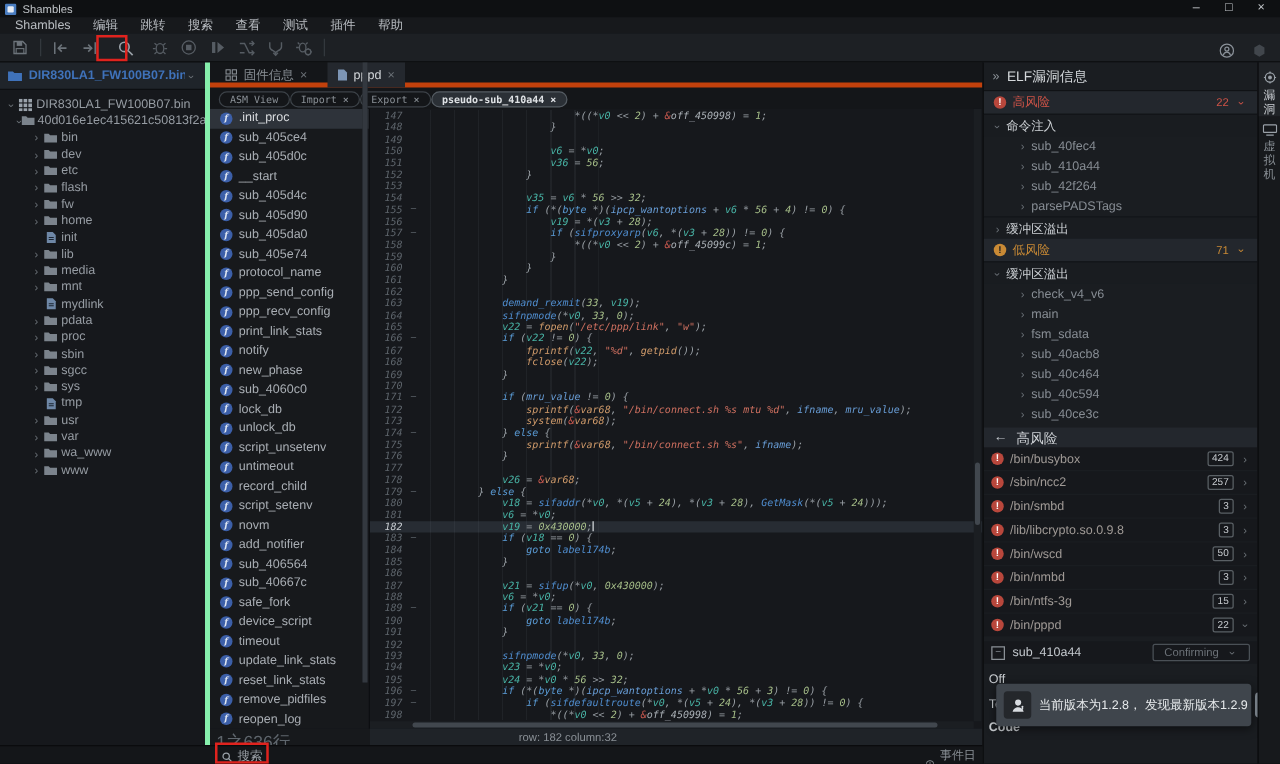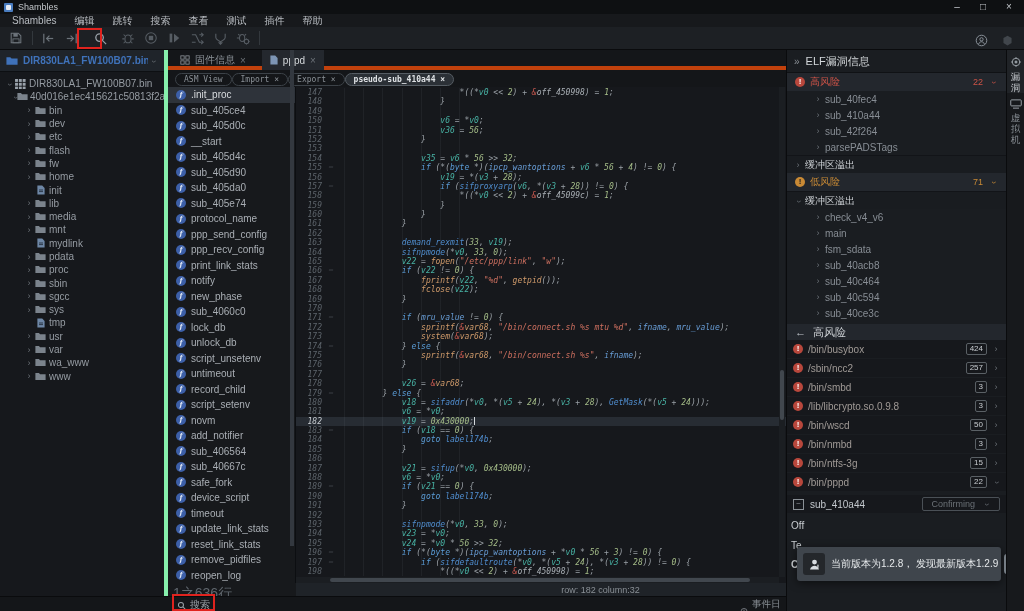--- a/index.html
+++ b/index.html
@@ -64,21 +64,21 @@
   .cl .fold{width:14px;color:#5a6168;font-size:7px;text-align:center;flex:0 0 auto;}
   .cl .ct{padding-left:6px;}
   .cl.cur{background:#272c33;}
   .cl.cur .ln{color:#c6cbd0;}
   .cl.cur .ct::after{content:"";display:inline-block;width:1px;height:8px;background:#d6dade;vertical-align:-1px;}
   .tk-s{color:#cd6f5f}.tk-k{color:#5a9bd5}.tk-fn{color:#4f8ccd}.tk-lib{color:#cf9a6a}.tk-v{color:#48b3a5}.tk-g{color:#689dd6}.tk-off{color:#aab0b6}.tk-n{color:#a5bd88}.tk-amp{color:#cd5a50}
   #hscroll{position:absolute;left:0;top:490px;width:483px;height:6px;background:#1b1e22;}
   #hscroll .thumb{position:absolute;left:34px;top:1px;width:420px;height:4px;background:#41474e;border-radius:2px;}
   #vscroll{position:absolute;left:483px;top:0;width:6px;height:490px;background:#1b1e22;}
   #vscroll .thumb{position:absolute;left:1px;top:283px;width:4px;height:50px;background:#41474e;border-radius:2px;}
-  #statusrow{position:absolute;left:0;top:496px;width:490px;height:13px;background:#1f2328;font-size:9px;color:#8a9096;padding:2px 0 0 119px;box-sizing:border-box;text-align:center;}
+  #statusrow{position:absolute;left:0;top:496px;width:490px;height:13px;background:#1f2328;font-size:9px;color:#8a9096;padding:2px 0 0 119px;box-sizing:border-box;}
 
   
   #rightpanel{position:absolute;left:786px;top:50px;width:220px;height:561px;background:#1a1d21;border-left:1px solid #0a0b0d;box-sizing:border-box;overflow:hidden;}
   #vp-header{height:22px;display:flex;align-items:center;padding:0 7px;font-size:11px;color:#d4d8db;gap:6px;border-bottom:1px solid #101215;}
   #vp-header .cico{color:#8a9096;font-size:10px;}
   .vrow{display:flex;align-items:center;font-size:10px;box-sizing:border-box;}
   .vrow.risk{height:18px;background:#23272d;padding:0 8px;gap:5px;}
   .vrow.risk .cnt{margin-left:auto;font-size:9px;}
   .vrow.risk.high,.vrow.risk.high .cnt,.vrow.risk.high .chev{color:#cd5347;}
   .vrow.risk.low,.vrow.risk.low .cnt,.vrow.risk.low .chev{color:#c98a35;}
@@ -700,20 +700,24 @@
       <span class="cico">»</span>
       <span>ELF漏洞信息</span>
     </div>
     <div id="vp-groups">
         <div class="vrow risk high">
           <span class="bang high">!</span>
           <span>高风险</span>
           <span class="cnt">22</span>
           <span class="chev open">›</span>
         </div>
+        <div class="vrow cat">
+          <span class="chev open">›</span>
+          <span>命令注入</span>
+        </div>
         <div class="vrow item">
           <span class="chev">›</span>
           <span>sub_40fec4</span>
         </div>
         <div class="vrow item">
           <span class="chev">›</span>
           <span>sub_410a44</span>
         </div>
         <div class="vrow item">
           <span class="chev">›</span>

